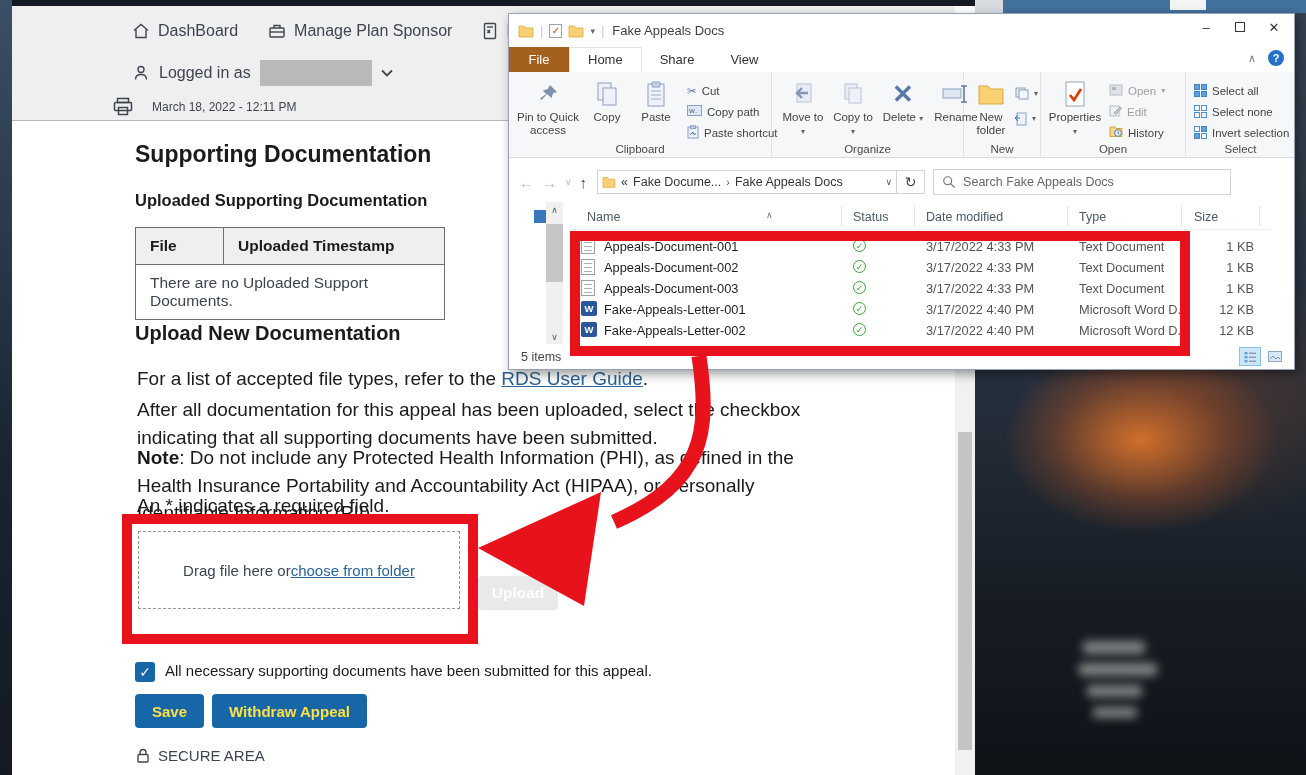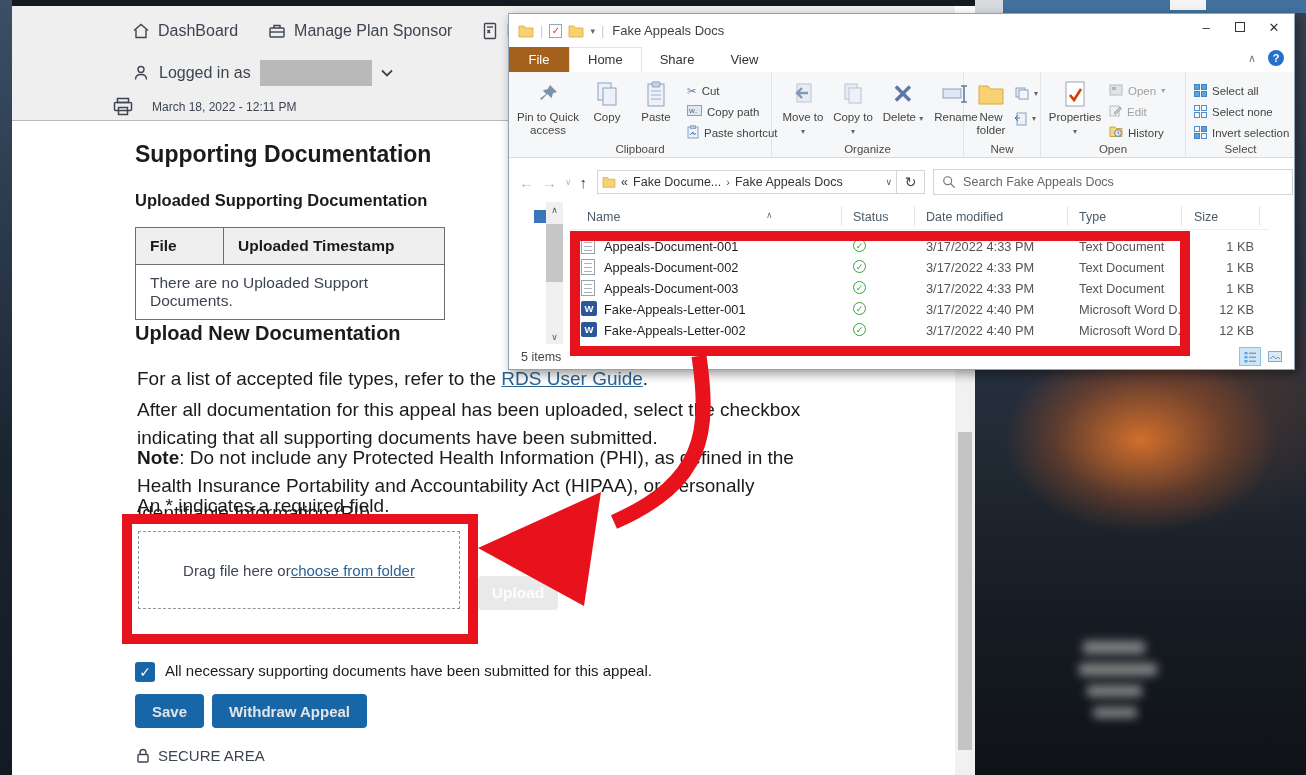--- a/index.html
+++ b/index.html
@@ -45,21 +45,21 @@
   a.lnk { color:#2a6496; text-decoration:underline; cursor:pointer; }
 
   #upload-box { position:absolute; left:122px; top:514px; width:356px; height:130px; border:10px solid #e8121c; background:#fff; }
   #upload-box .lbl { margin:8px 0 0 6px; font-size:15px; color:#1b1b1b; }
   #dropzone { margin:7px 8px 0 6px; height:78px; border:1px dashed #8f959b; display:flex; align-items:center; justify-content:center; font-size:15px; color:#3d4551; }
   #upload-btn { position:absolute; left:478px; top:576px; width:80px; height:34px; background:#e9e9e9; color:#fdfdfd; font-weight:bold; font-size:15.5px; border:none; border-radius:4px; }
 
   .chk-row { position:absolute; left:135px; top:662px; display:flex; gap:10px; align-items:flex-start; font-size:15px; color:#1b1b1b; }
   .chk { width:20px; height:20px; background:#1766a8; border-radius:3px; color:#fff; font-size:14px; display:flex; align-items:center; justify-content:center; flex:none; }
   .btn-row { position:absolute; left:135px; top:694px; display:flex; gap:8px; }
-  .btn { height:34px; padding:0 17px; background:#1766a8; color:#e5e5e5; font-weight:bold; font-size:15px; border:none; border-radius:4px; font-family:"Liberation Sans",sans-serif; }
+  .btn { height:34px; padding:0 17px; background:#1766a8; color:#fde047; font-weight:bold; font-size:15px; border:none; border-radius:4px; font-family:"Liberation Sans",sans-serif; }
   .secure { position:absolute; left:135px; top:747px; display:flex; gap:7px; align-items:center; font-size:15px; color:#3d4551; }
 
   #page-scroll { left:955px; top:122px; width:20px; height:653px; background:#f1f1f1; }
   #page-scroll .thumb { position:absolute; left:3px; top:310px; width:14px; height:318px; background:#c4c4c4; }
 
   
   #explorer { left:508px; top:13px; width:787px; height:357px; background:#fff; border:1px solid #93a2b4;
               box-shadow:3px 4px 10px rgba(0,0,0,.4); z-index:10; font-size:12.5px; color:#444; }
   #titlebar { position:absolute; left:0; top:0; width:100%; height:33px; display:flex; align-items:center; }
   .qat { display:flex; align-items:center; gap:6px; margin-left:9px; }
@@ -93,21 +93,21 @@
   .mini-grid i { width:6px; height:6px; border:1px solid #4f90d1; }
   .mini-grid i.f { background:#5ea0e0; border-color:#3f84c6; }
 
   #navrow { position:absolute; left:0; top:152px; width:100%; height:32px; display:flex; align-items:center; }
   .navarrows { display:flex; align-items:center; gap:8px; margin-left:10px; color:#444; font-size:15px; }
   .dis { color:#b9b9b9; }
   #addrbox { margin-left:10px; width:300px; height:24px; border:1px solid #d4d4d4; display:flex; align-items:center; gap:5px; padding:0 4px; font-size:12.5px; color:#333; }
   #addrbox .crumb-sep { color:#555; font-size:11px; }
   #addrbox .ch { margin-left:auto; color:#555; font-size:9px; }
   #refreshbox { width:28px; height:24px; border:1px solid #d4d4d4; border-left:none; display:flex; align-items:center; justify-content:center; color:#444; font-size:14px; }
-  #searchbox { margin-left:8px; width:360px; height:24px; border:1px solid #d4d4d4; display:flex; align-items:center; gap:7px; padding:12px 8px; }
+  #searchbox { margin-left:8px; width:298px; height:24px; border:1px solid #d4d4d4; display:flex; align-items:center; gap:7px; padding:12px 8px; }
   #searchbox input { border:none; outline:none; flex:1; font-size:12.5px; color:#333; font-family:"Liberation Sans",sans-serif; background:transparent; }
   #searchbox input::placeholder { color:#666; }
 
   
   #pane-scroll { position:absolute; left:37px; top:188px; width:17px; height:142px; background:#f0f0f0; }
   #pane-scroll .up,#pane-scroll .dn { position:absolute; left:0; width:17px; height:15px; color:#5a5a5a; font-size:9px; display:flex; align-items:center; justify-content:center; }
   #pane-scroll .dn { bottom:0; }
   #pane-scroll .pthumb { position:absolute; left:0; top:22px; width:17px; height:58px; background:#c6c6c6; }
   #pane-frag { position:absolute; left:25px; top:196px; width:12px; height:13px; background:#3a76bc; }
 

